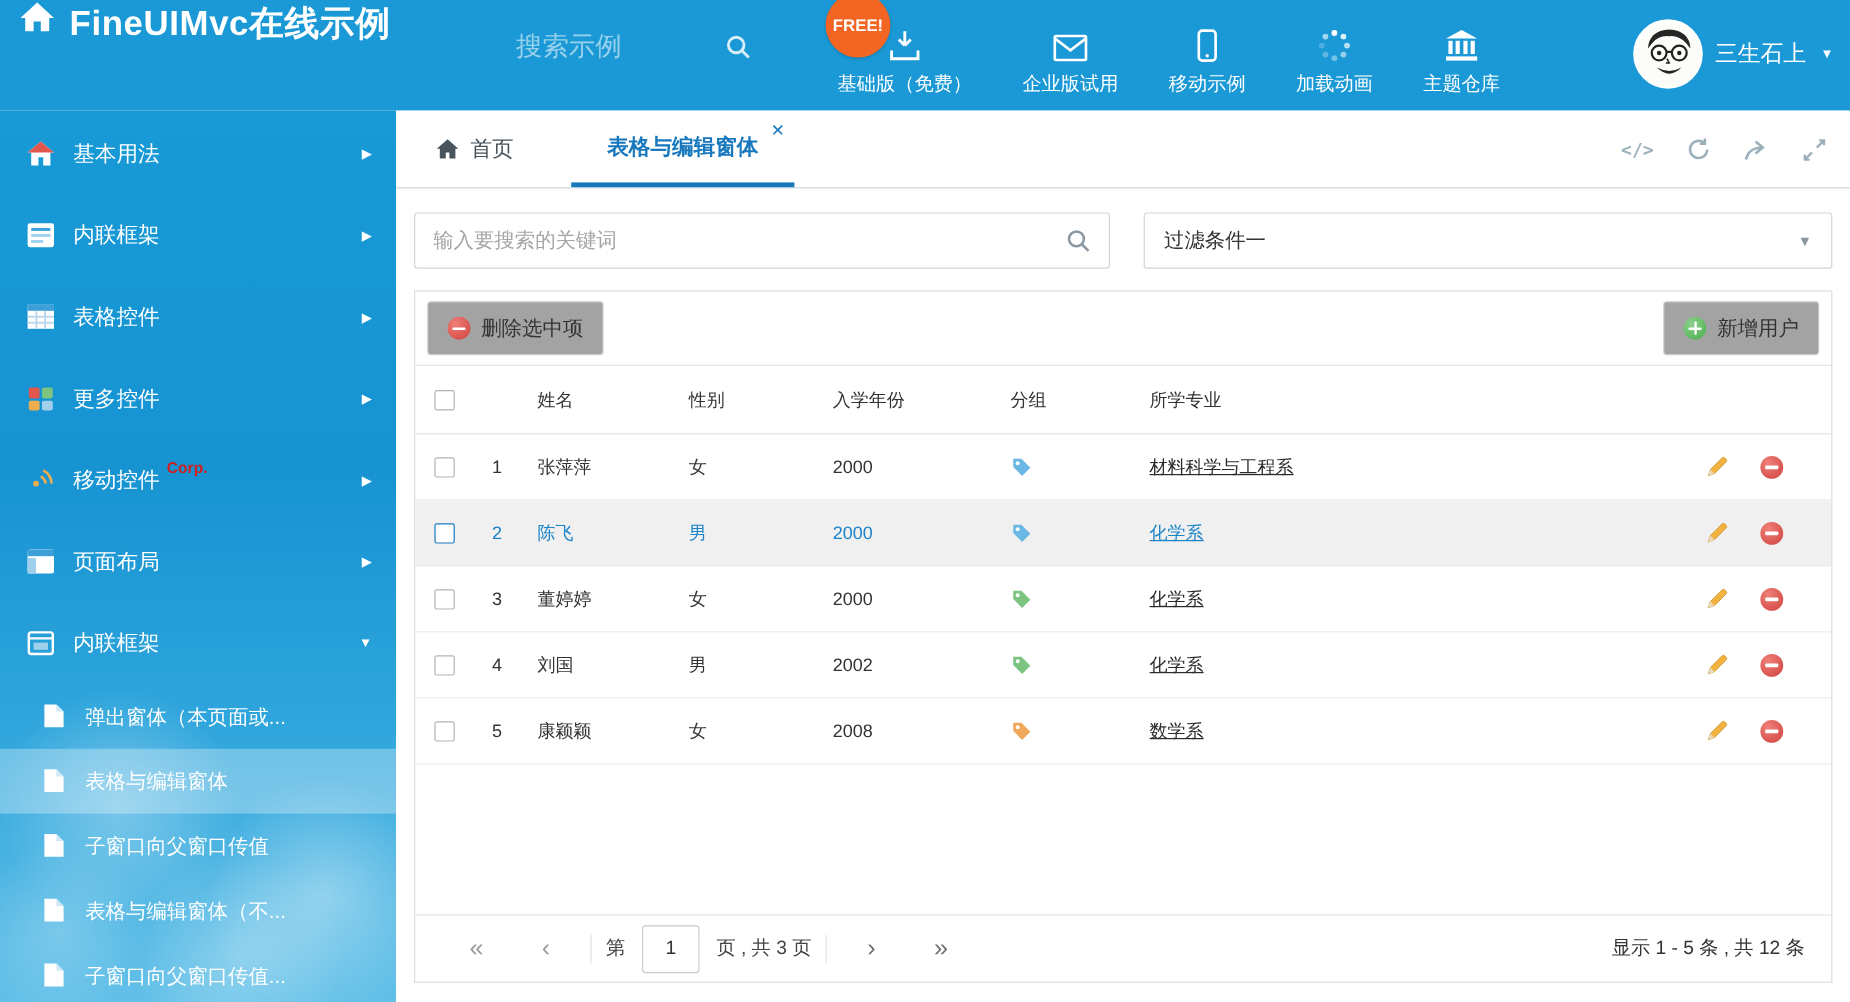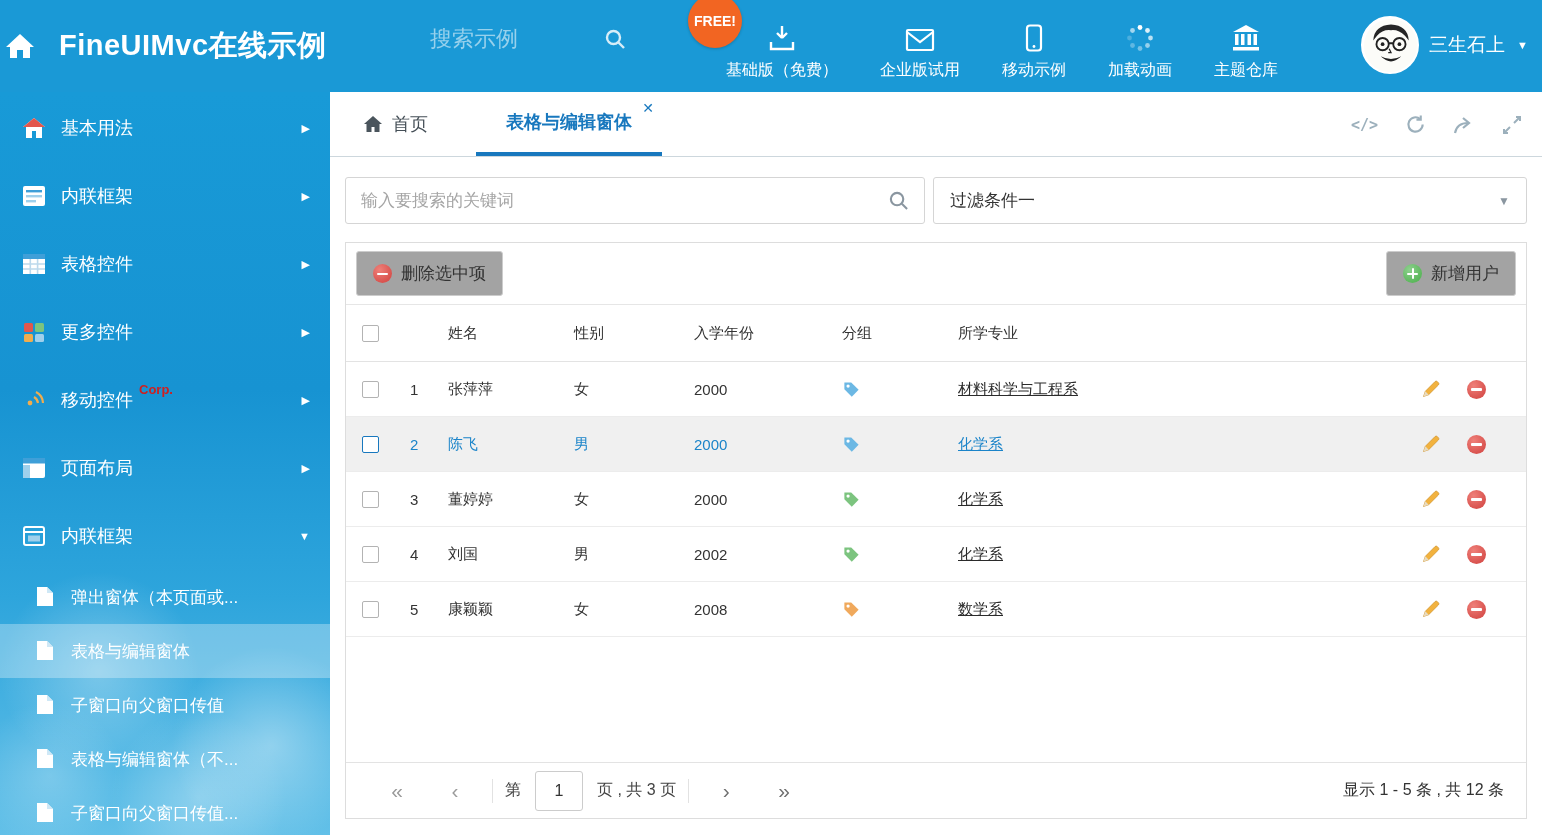--- a/index.html
+++ b/index.html
@@ -1,29 +1,29 @@
 <!DOCTYPE html>
 <html><head>
 <meta charset="utf-8">
 <style>
   * { margin:0; padding:0; box-sizing:border-box; }
   html,body { width:1542px; height:835px; overflow:hidden;
     font-family:"Liberation Sans","DejaVu Sans",sans-serif; background:#fff; }
 
   
   .topbar { position:relative; height:92px; background:#1a99d6; color:#fff; z-index:5; }
-  .brand { position:absolute; left:5px; top:0; height:92px; display:flex; align-items:center; gap:24px; }
+  .brand { position:absolute; left:16px; top:0; height:92px; display:flex; gap:12px; }
   .brand h1 { font-size:29px; font-weight:bold; letter-spacing:.5px; }
   .top-search { position:absolute; left:430px; top:26px; display:flex; align-items:center; gap:14px; }
   .top-search input { width:160px; background:transparent; border:0; outline:0; font-size:22px; color:#eaf6fc; }
   .top-search input::placeholder { color:rgba(255,255,255,.55); }
   .free-badge { position:absolute; left:688px; top:-6px; width:54px; height:54px; border-radius:50%;
     background:#f26522; display:flex; align-items:center; justify-content:center;
     font-size:14px; font-weight:bold; color:#fff; box-shadow:0 1px 3px rgba(0,0,0,.2); }
-  .top-nav { position:absolute; left:726px; top:0; height:92px; display:flex; align-items:flex-end;
+  .top-nav { position:absolute; left:698px; top:0; height:92px; display:flex; align-items:flex-end;
     padding-bottom:11px; gap:42px; }
   .nav-item { display:flex; flex-direction:column; align-items:center; gap:8px; cursor:pointer; }
   .nav-item .nv-icon { height:28px; display:flex; align-items:flex-end; }
   .nav-item .nv-label { font-size:16px; white-space:nowrap; }
   .userbox { position:absolute; right:14px; top:16px; display:flex; align-items:center; gap:10px; cursor:pointer; }
   .avatar { width:58px; height:58px; border-radius:50%; overflow:hidden; background:#fff; border:2px solid #fff; }
   .user-name { font-size:19px; }
   .user-caret { font-size:11px; margin-left:2px; }
 
   
@@ -52,21 +52,21 @@
   .tab { display:flex; align-items:center; gap:9px; padding:0 18px; font-size:18px; color:#454f57; cursor:pointer; }
   .tab.active { color:#1878be; font-weight:bold; border-bottom:4px solid #1878be; margin-left:30px;
     padding:0 30px; position:relative; }
   .tab-close { position:absolute; top:8px; right:8px; font-size:14px; font-weight:bold; color:#1878be; cursor:pointer; }
   .tab-tools { position:absolute; right:20px; top:0; height:65px; display:flex; align-items:center; gap:27px;
     color:#9cb0bc; }
   .tool-ic { cursor:pointer; display:flex; align-items:center; }
   .code-ic { font-family:"DejaVu Sans Mono",monospace; font-size:15px; font-weight:bold; }
 
   .content { flex:1; padding:20px 15px 16px; display:flex; flex-direction:column; min-height:0; }
-  .filter-row { display:flex; gap:8px; margin-bottom:18px; }
+  .filter-row { display:flex; gap:28px; margin-bottom:18px; }
   .search-box { flex:0 0 580px; height:47px; border:1px solid #d5d5d5; border-radius:3px; display:flex;
     align-items:center; padding:0 15px; }
   .search-box input { flex:1; border:0; outline:0; font-size:17px; color:#333; }
   .search-box input::placeholder { color:#a5a5a5; }
   .dropdown { flex:1; height:47px; border:1px solid #d5d5d5; border-radius:3px; display:flex; align-items:center;
     justify-content:space-between; padding:0 16px; font-size:17px; color:#333; cursor:pointer; }
   .dd-caret { color:#8a96a0; font-size:12px; }
 
   .panel { flex:1; border:1px solid #ddd; display:flex; flex-direction:column; min-height:0; }
   .toolbar { height:62px; display:flex; align-items:center; justify-content:space-between; padding:0 10px;

